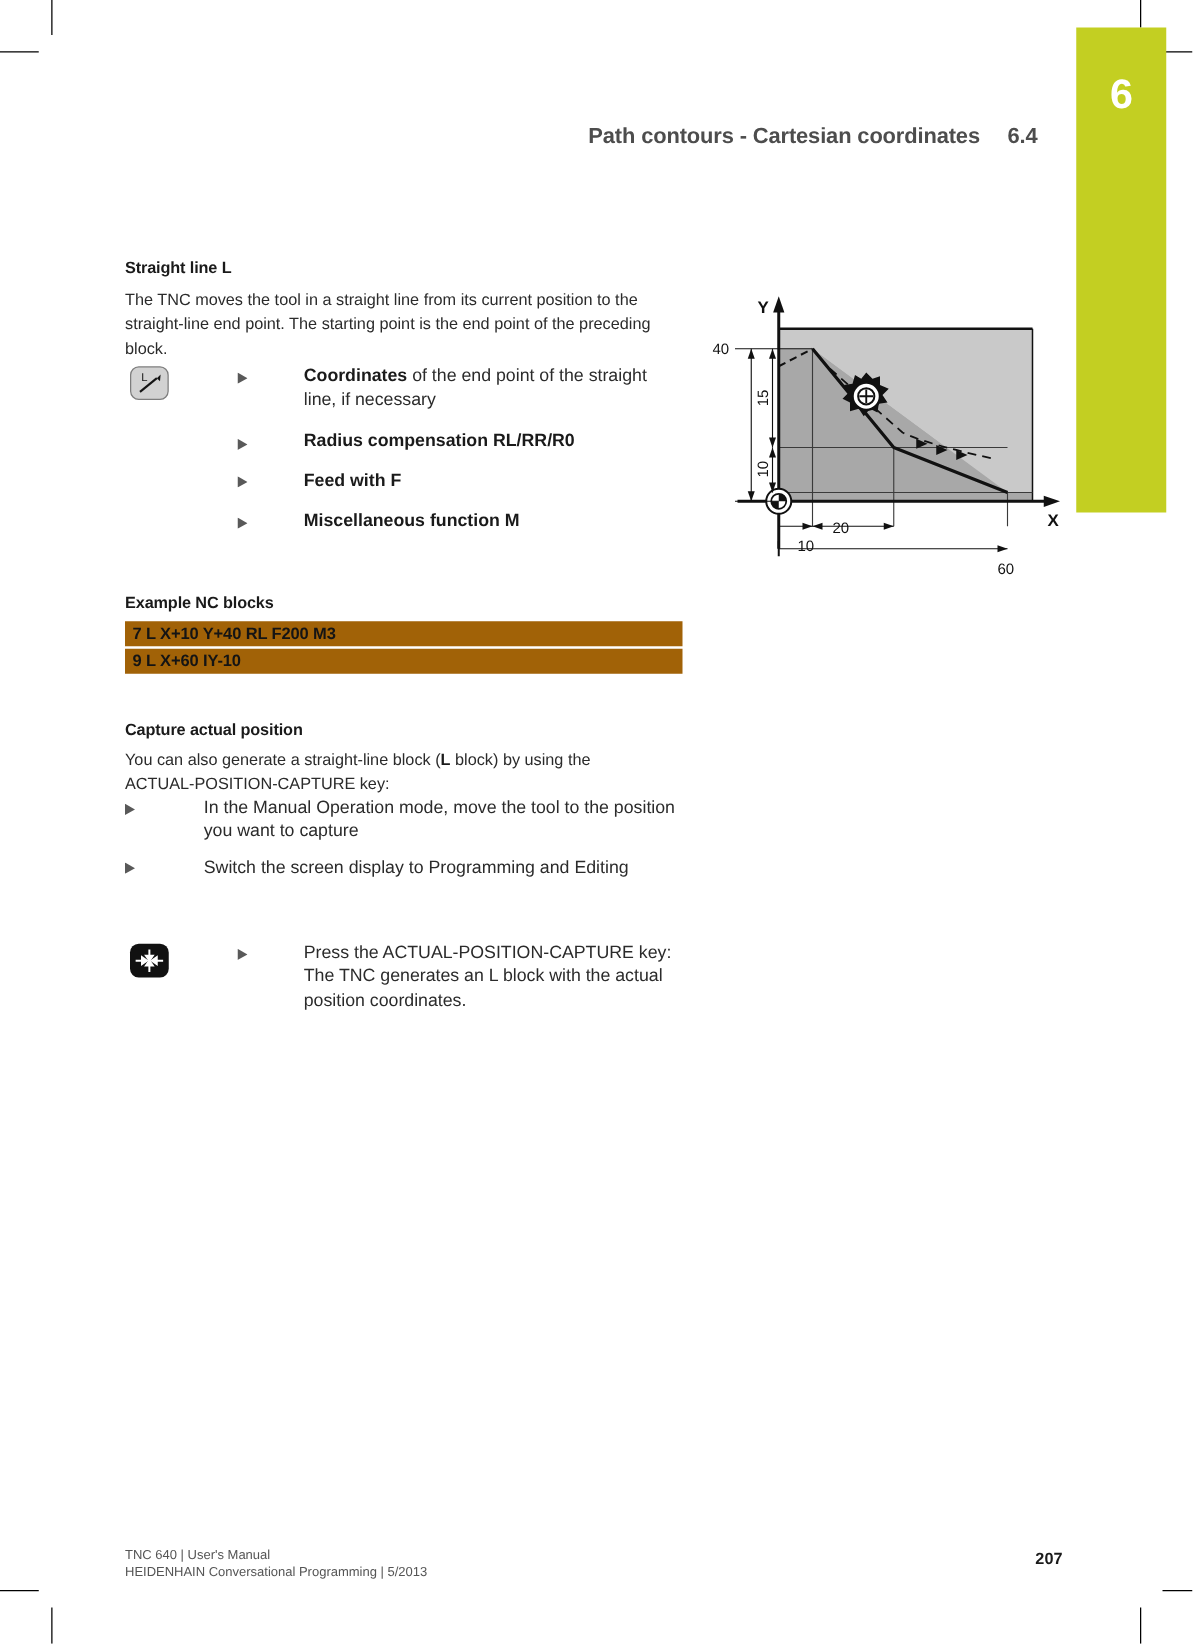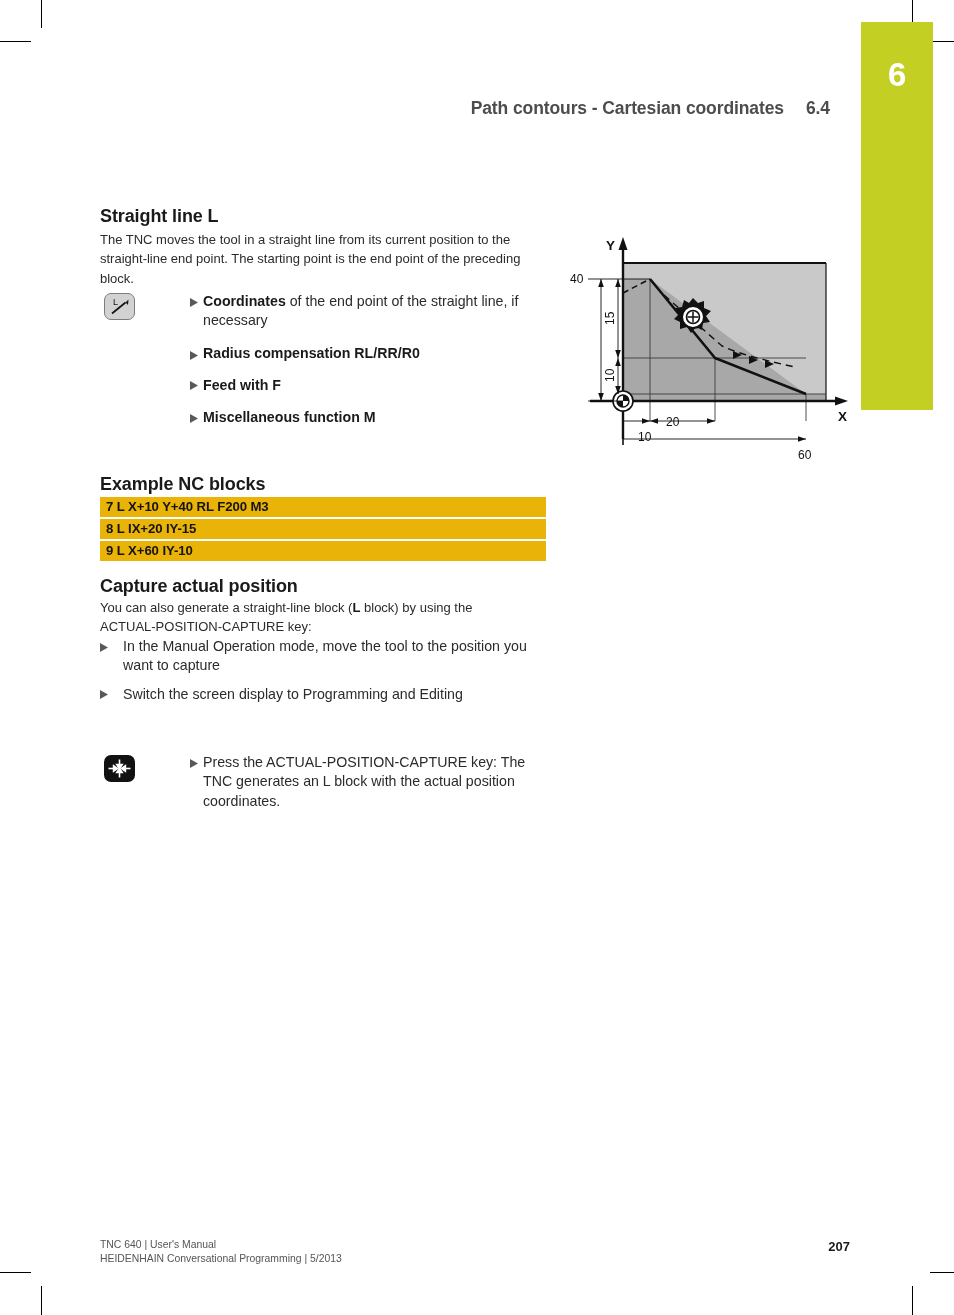--- a/index.html
+++ b/index.html
@@ -67,38 +67,39 @@
   .running-head .rh-sec { }
 
   
   .col {
     position: absolute;
     left: 100px;
     width: 446px;
   }
   h2.section-title {
     margin: 0;
-    font-size: 18px;
+    font-size: 13px;
     font-weight: bold;
     color: #1a1a1a;
     letter-spacing: -0.1px;
   }
   p.body {
     margin: 0;
     font-size: 13px;
     line-height: 19.3px;
     color: #2b2b2b;
   }
   p.body b { font-weight: bold; color: #1a1a1a; }
 
   
   .bullet-row {
     position: relative;
     display: flex;
     align-items: flex-start;
+    gap: 40px;
   }
   .bullet-tri {
     flex: 0 0 auto;
     width: 13px;
     margin-top: 5.5px;
     color: #595959;
     font-size: 10px;
     line-height: 10px;
   }
   .bullet-tri svg { display: block; }
@@ -128,21 +129,21 @@
   }
   .key-icon svg { display: block; }
 
   
   .nc-table {
     position: absolute;
     left: 100px;
     width: 446px;
   }
   .nc-row {
-    background: #eab308;
+    background: #a16207;
     height: 20px;
     line-height: 20px;
     padding-left: 6px;
     font-size: 13.2px;
     font-weight: bold;
     color: #141414;
     box-sizing: border-box;
     margin-bottom: 2px;
     letter-spacing: -0.1px;
   }
@@ -245,21 +246,20 @@
     </span>
     <span class="bullet-text">Miscellaneous function M</span>
   </div>
 
 </div>
 
 <h2 class="section-title col" style="top:474px;">Example NC blocks</h2>
 
 <div class="nc-table" style="top:497px;">
   <div class="nc-row">7 L X+10 Y+40 RL F200 M3</div>
-  <div class="nc-row">8 L IX+20 IY-15</div>
   <div class="nc-row">9 L X+60 IY-10</div>
 </div>
 
 <h2 class="section-title col" style="top:576px;">Capture actual position</h2>
 
 <p class="body col" style="top:598px; width:426px;"><span>You can also generate a straight-line block (</span><b>L</b><span> block) by using the ACTUAL-POSITION-CAPTURE key:</span></p>
 
 <div class="col" style="top:637px; left:100px; width:446px;">
 
   <div class="bullet-row" style="margin-bottom:9px;">

